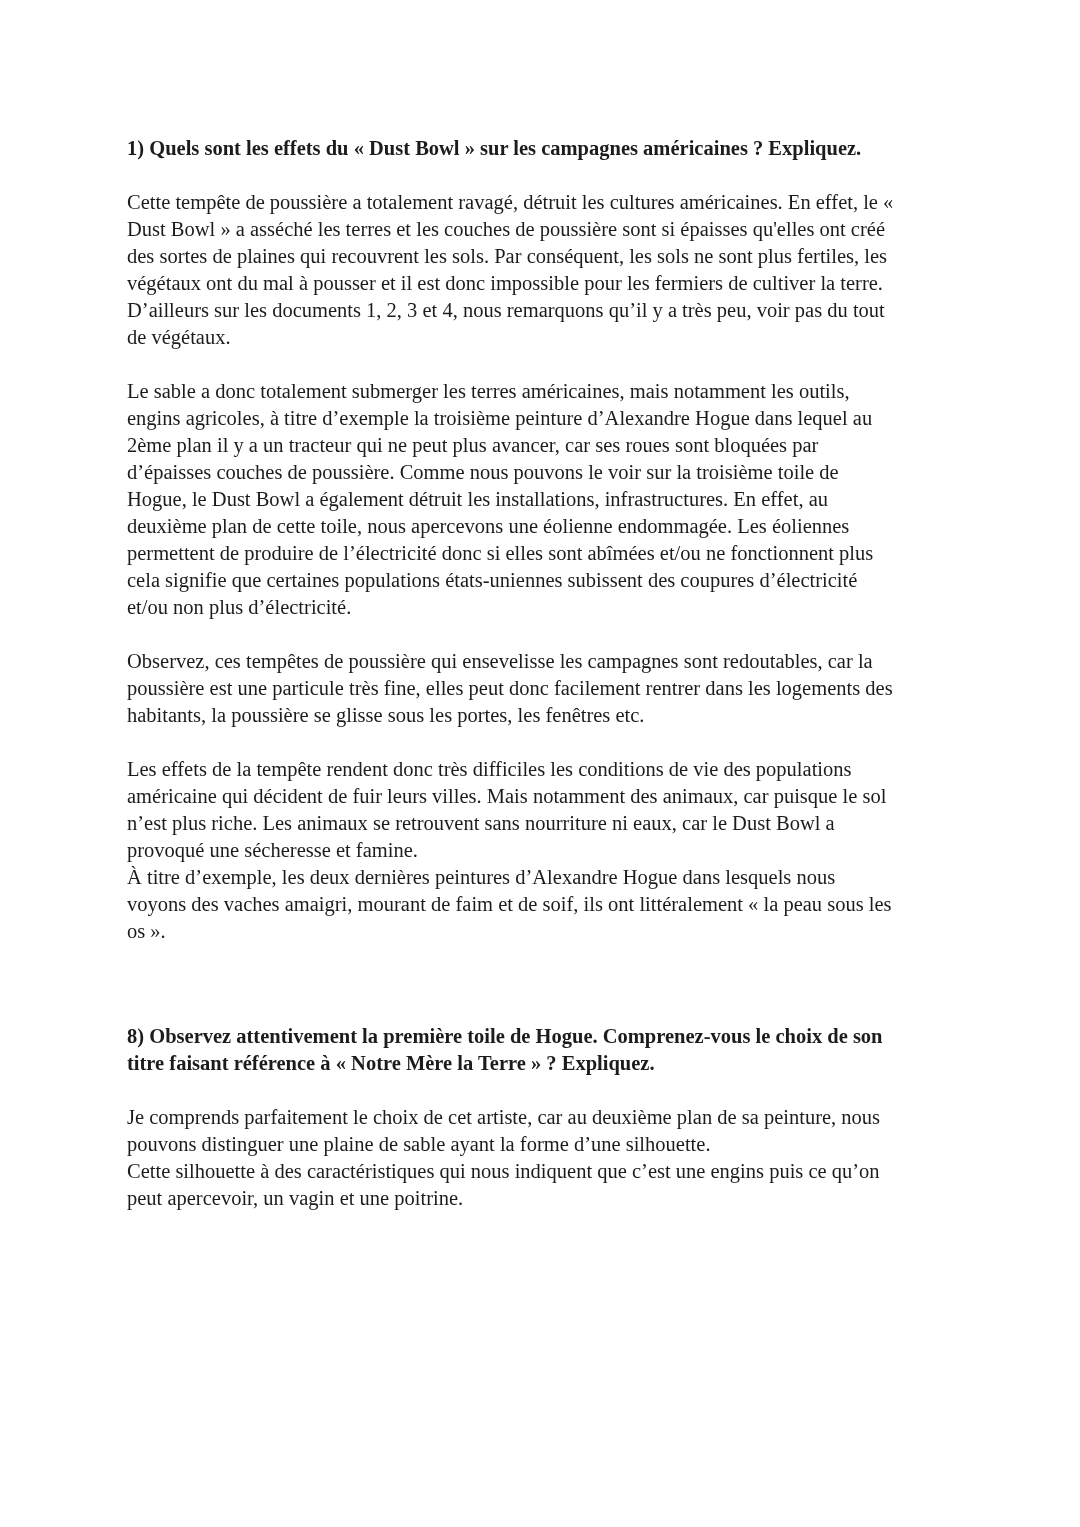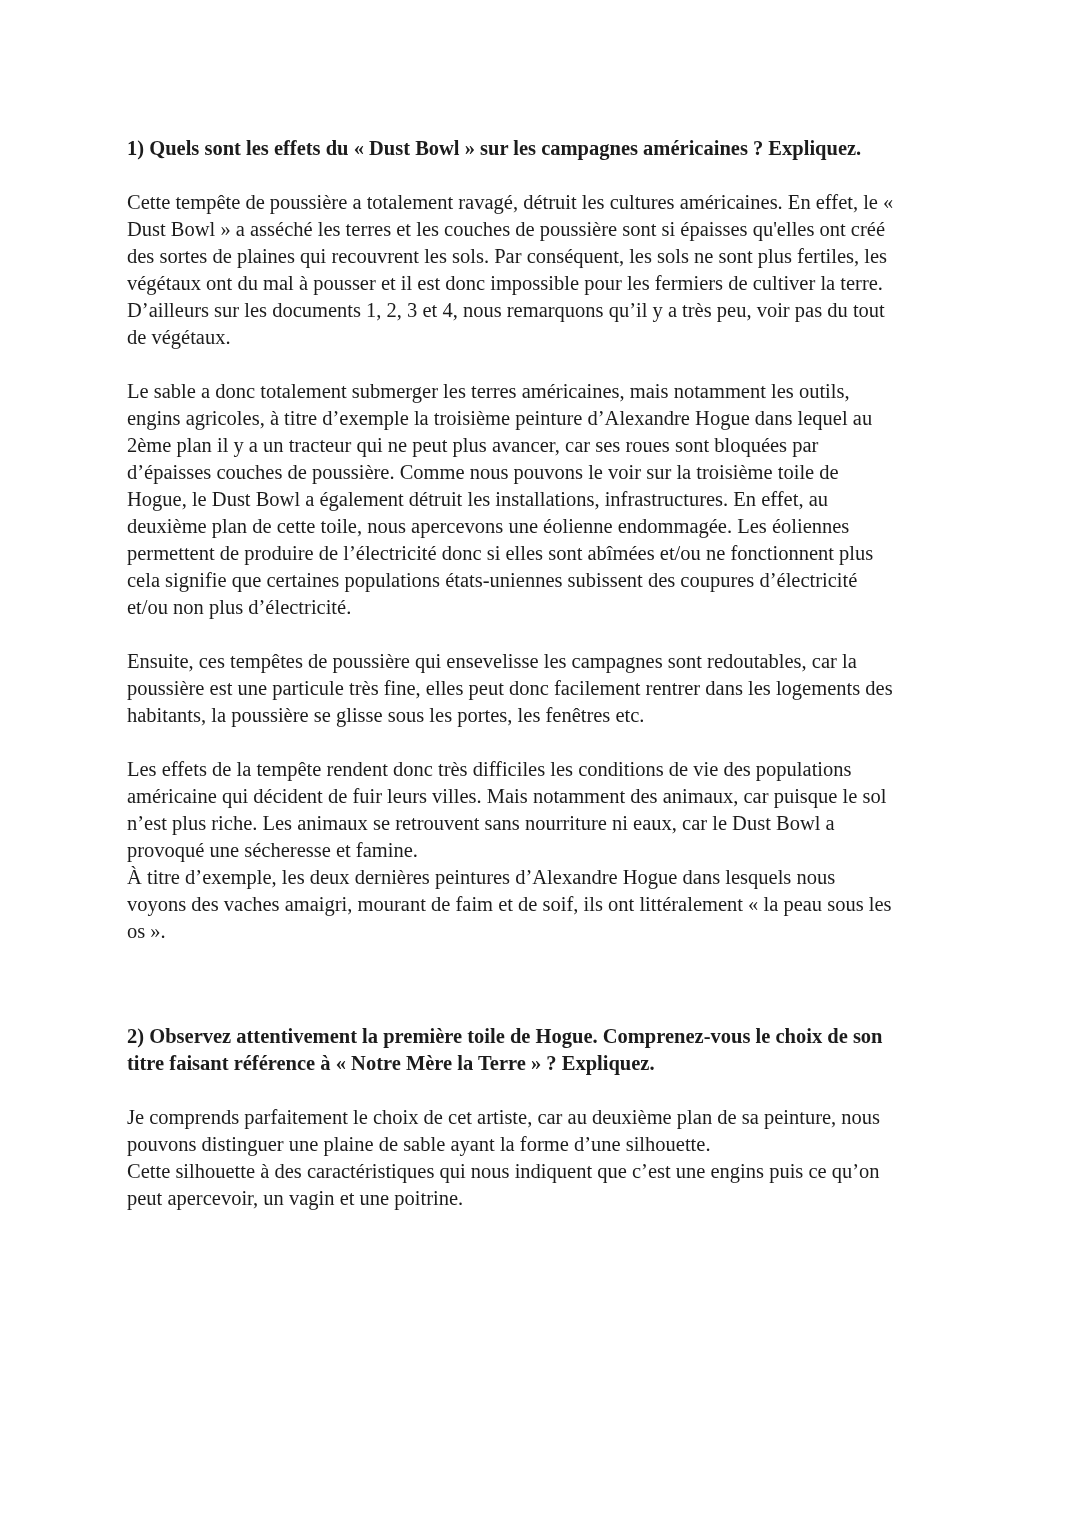--- a/index.html
+++ b/index.html
@@ -42,25 +42,25 @@
 </head>
 <body>
 
 <div class="page">
   <div class="text-column">
 
     <section>
       <p class="question">1) Quels sont les effets du « Dust Bowl » sur les campagnes américaines ? Expliquez.</p>
       <p class="answer">Cette tempête de poussière a totalement ravagé, détruit les cultures américaines. En effet, le « Dust Bowl » a asséché les terres et les couches de poussière sont si épaisses qu'elles ont créé des sortes de plaines qui recouvrent les sols. Par conséquent, les sols ne sont plus fertiles, les végétaux ont du mal à pousser et il est donc impossible pour les fermiers de cultiver la terre. D’ailleurs sur les documents 1, 2, 3 et 4, nous remarquons qu’il y a très peu, voir pas du tout de végétaux.</p>
       <p class="answer">Le sable a donc totalement submerger les terres américaines, mais notamment les outils, engins agricoles, à titre d’exemple la troisième peinture d’Alexandre Hogue dans lequel au 2ème plan il y a un tracteur qui ne peut plus avancer, car ses roues sont bloquées par d’épaisses couches de poussière. Comme nous pouvons le voir sur la troisième toile de Hogue, le Dust Bowl a également détruit les installations, infrastructures. En effet, au deuxième plan de cette toile, nous apercevons une éolienne endommagée. Les éoliennes permettent de produire de l’électricité donc si elles sont abîmées et/ou ne fonctionnent plus cela signifie que certaines populations états-uniennes subissent des coupures d’électricité et/ou non plus d’électricité.</p>
-      <p class="answer">Ensuite, ces tempêtes de poussière qui ensevelisse les campagnes sont redoutables, car la poussière est une particule très fine, elles peut donc facilement rentrer dans les logements des habitants, la poussière se glisse sous les portes, les fenêtres etc.</p>
+      <p class="answer">Observez, ces tempêtes de poussière qui ensevelisse les campagnes sont redoutables, car la poussière est une particule très fine, elles peut donc facilement rentrer dans les logements des habitants, la poussière se glisse sous les portes, les fenêtres etc.</p>
       <p class="answer">Les effets de la tempête rendent donc très difficiles les conditions de vie des populations américaine qui décident de fuir leurs villes. Mais notamment des animaux, car puisque le sol n’est plus riche. Les animaux se retrouvent sans nourriture ni eaux, car le Dust Bowl a provoqué une sécheresse et famine.
 À titre d’exemple, les deux dernières peintures d’Alexandre Hogue dans lesquels nous voyons des vaches amaigri, mourant de faim et de soif, ils ont littéralement « la peau sous les os ».</p>
     </section>
 
     <section class="section-gap">
-      <p class="question">2) Observez attentivement la première toile de Hogue. Comprenez-vous le choix de son titre faisant référence à « Notre Mère la Terre » ? Expliquez.</p>
+      <p class="question">8) Observez attentivement la première toile de Hogue. Comprenez-vous le choix de son titre faisant référence à « Notre Mère la Terre » ? Expliquez.</p>
       <p class="answer">Je comprends parfaitement le choix de cet artiste, car au deuxième plan de sa peinture, nous pouvons distinguer une plaine de sable ayant la forme d’une silhouette.
 Cette silhouette à des caractéristiques qui nous indiquent que c’est une engins puis ce qu’on peut apercevoir, un vagin et une poitrine.</p>
     </section>
 
   </div>
 </div>
 
 </body></html>

